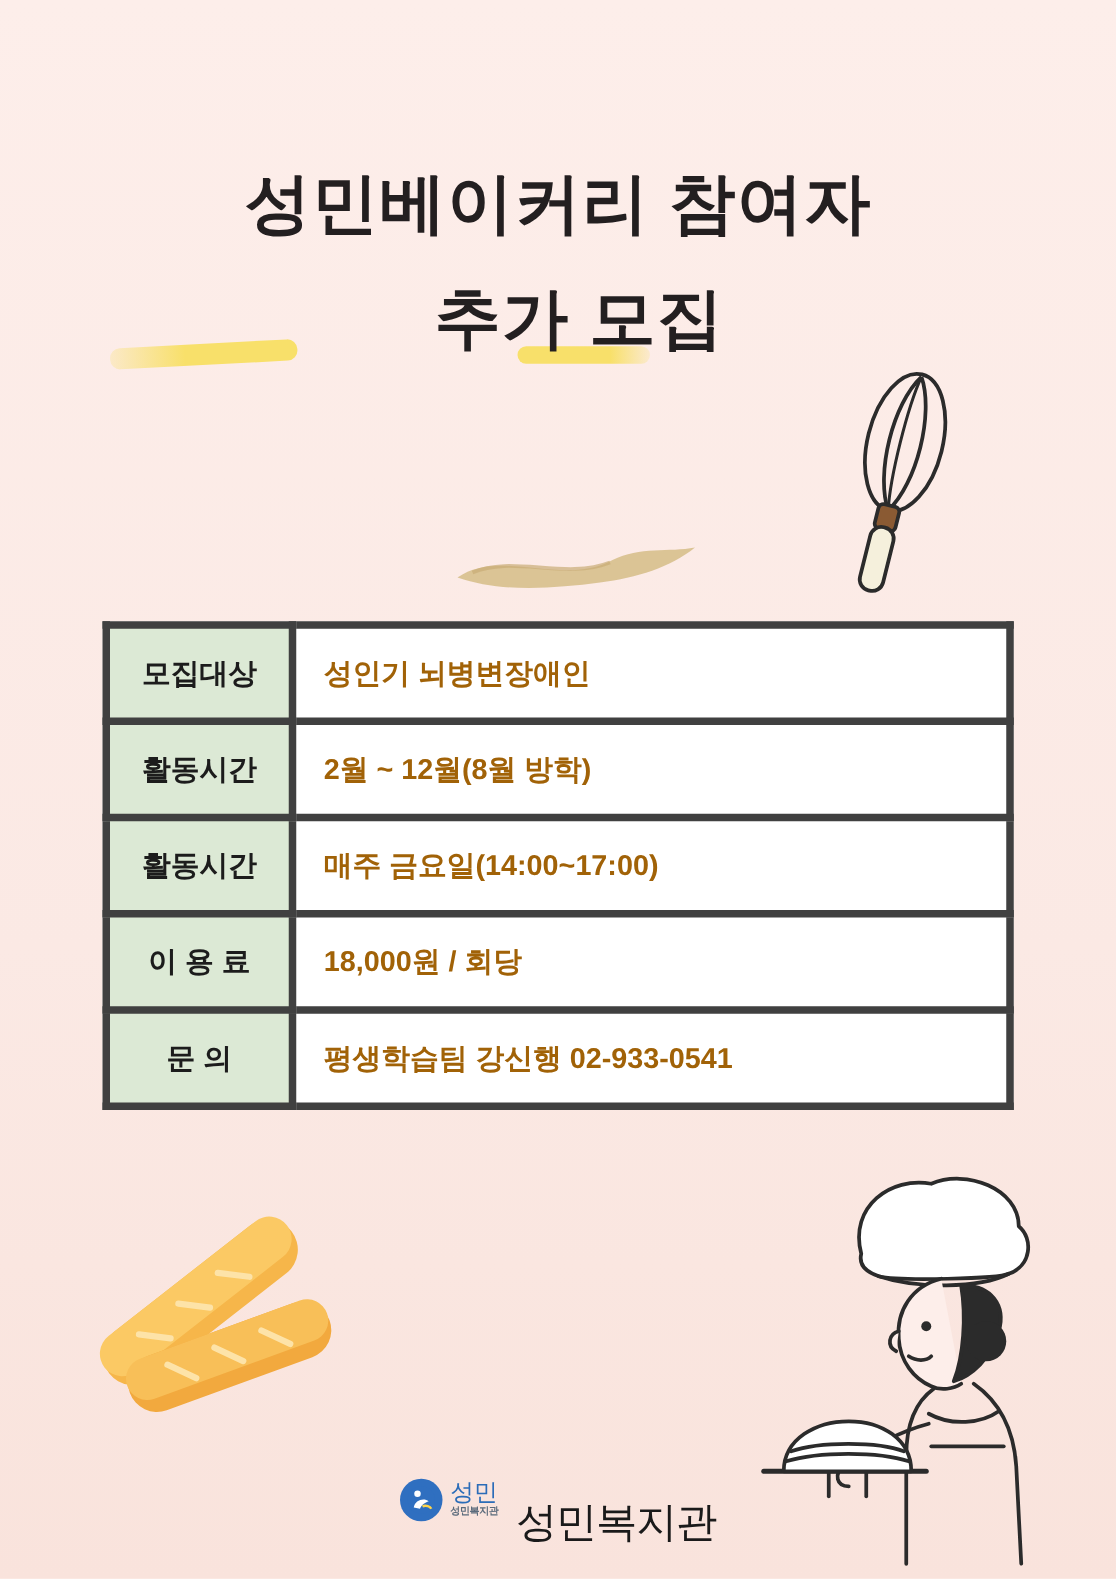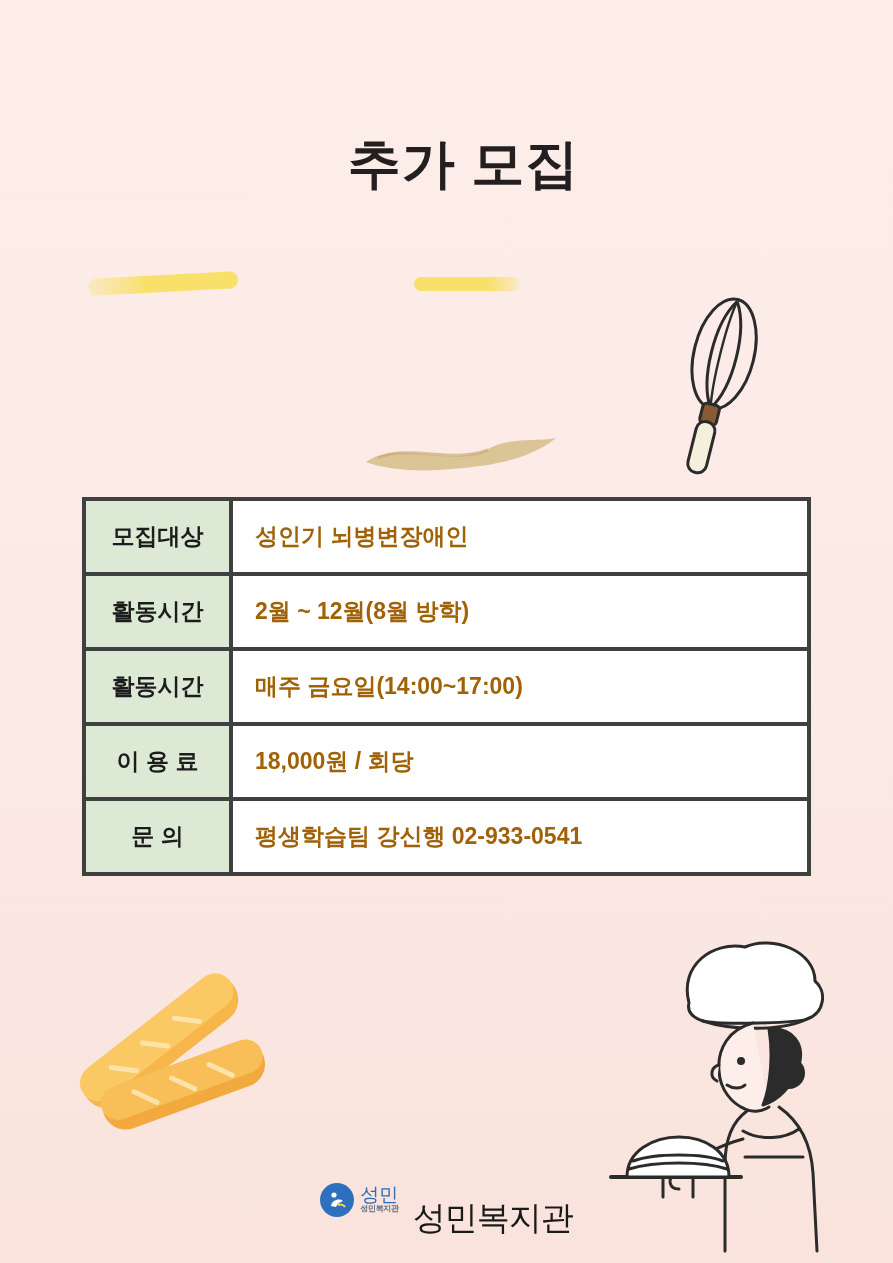--- a/index.html
+++ b/index.html
@@ -91,21 +91,21 @@
   .info-table {
     position: absolute;
     top: 497px;
     left: 82px;
     width: 729px;
     border-collapse: collapse;
     background: #ffffff;
     z-index: 6;
   }
   .info-table td {
-    border: 4px solid #404040;
+    border: 6px solid #404040;
     height: 71px;
     padding: 0;
     vertical-align: middle;
     margin-top: 44px;
   }
   .info-table td.label {
     width: 143px;
     background: #dce9d5;
     text-align: center;
     font-size: 23px;
@@ -190,20 +190,21 @@
     letter-spacing: -1px;
     margin-top: 38px;
   }
 </style>
 </head>
 <body>
 
 <div class="poster">
 
   <div class="title-block">
+    <span class="title-line l2">성민베이커리 참여자</span>
     <span class="title-line l3">추가 모집</span>
   </div>
 
   <div class="hl-underline hl-1"></div>
   <div class="hl-underline hl-2"></div>
 
   <svg class="whisk" viewBox="0 0 120 190">
     <g transform="rotate(14 60 95)">
       <ellipse cx="55" cy="58" rx="30" ry="56" fill="none" stroke="#2b2b2b" stroke-width="3"></ellipse>
       <path d="M55 4 C 38 30 38 88 55 114" fill="none" stroke="#2b2b2b" stroke-width="3"></path>

